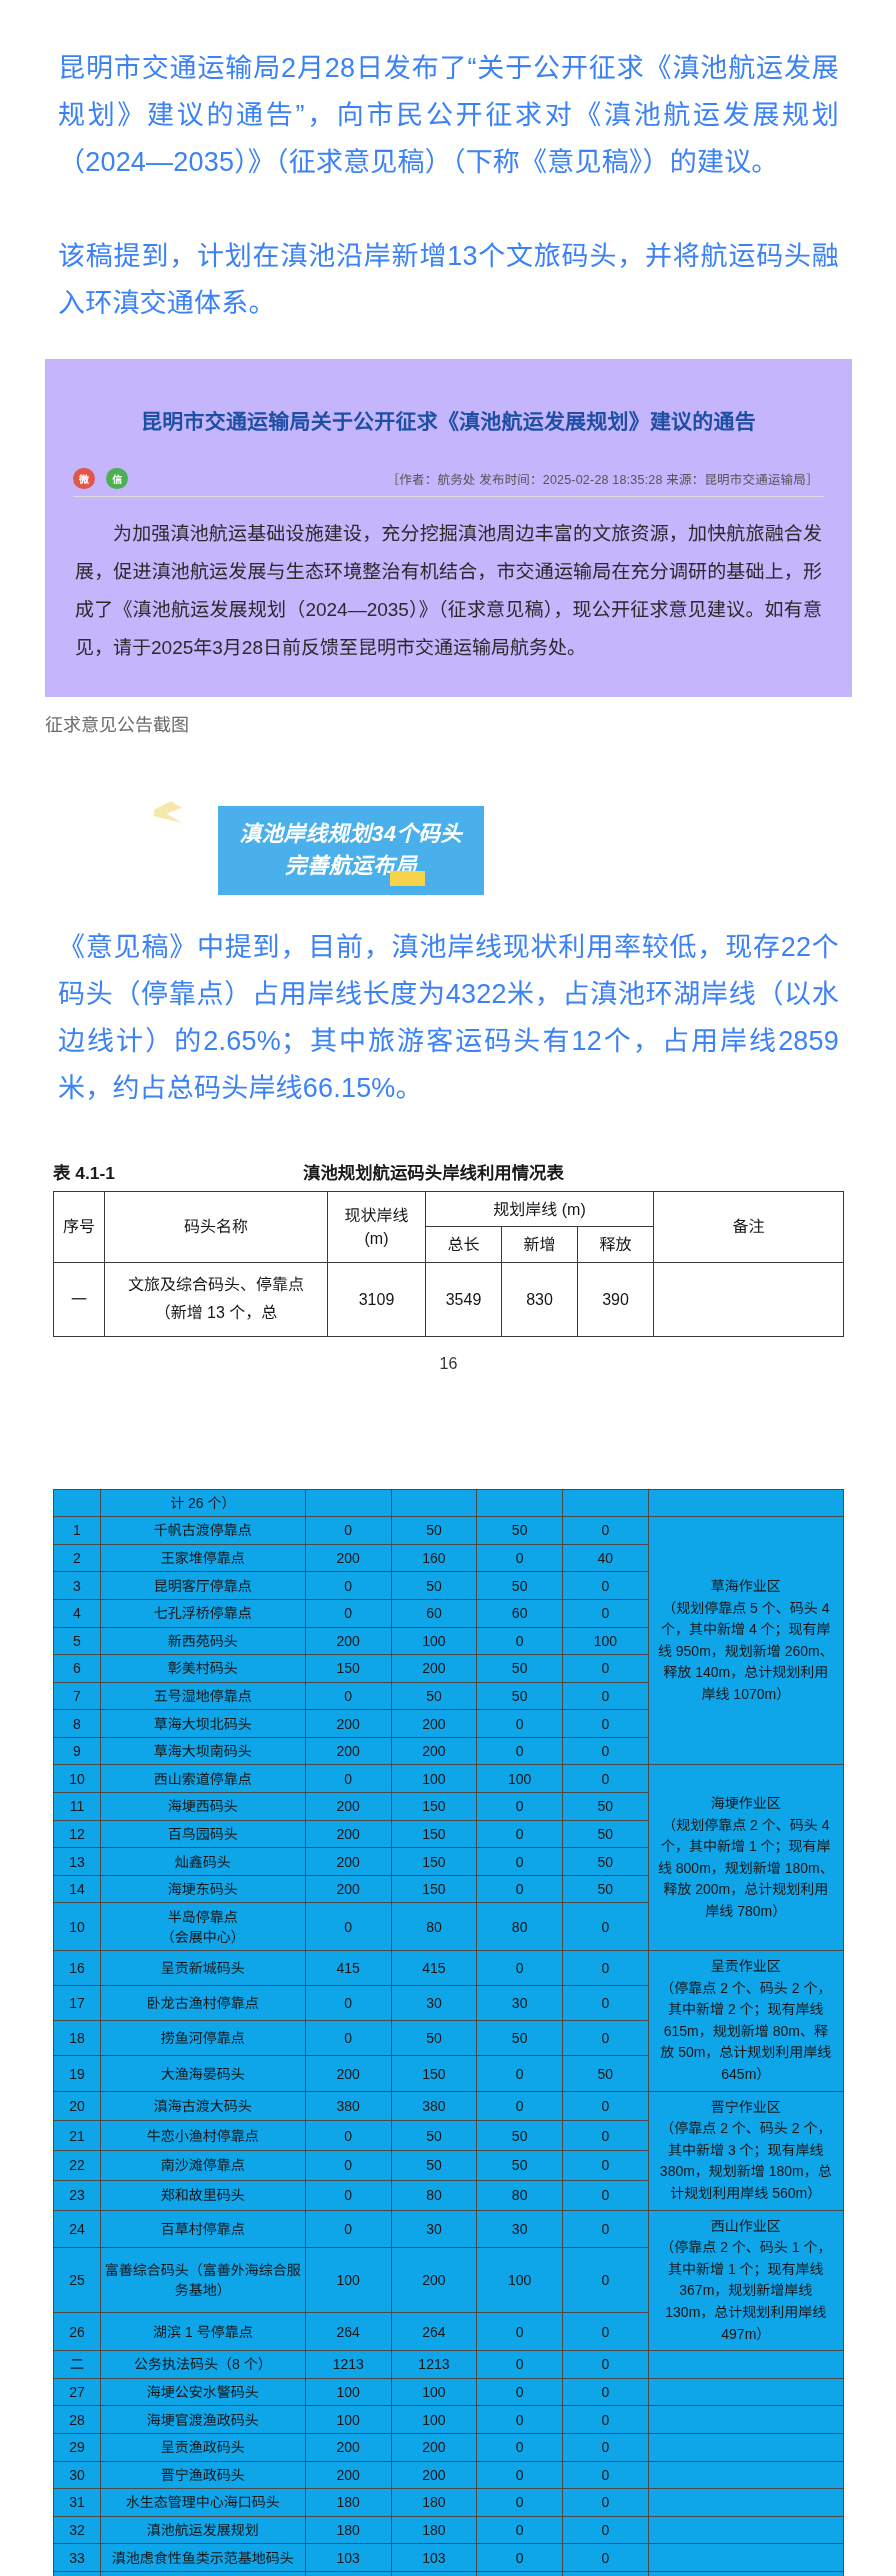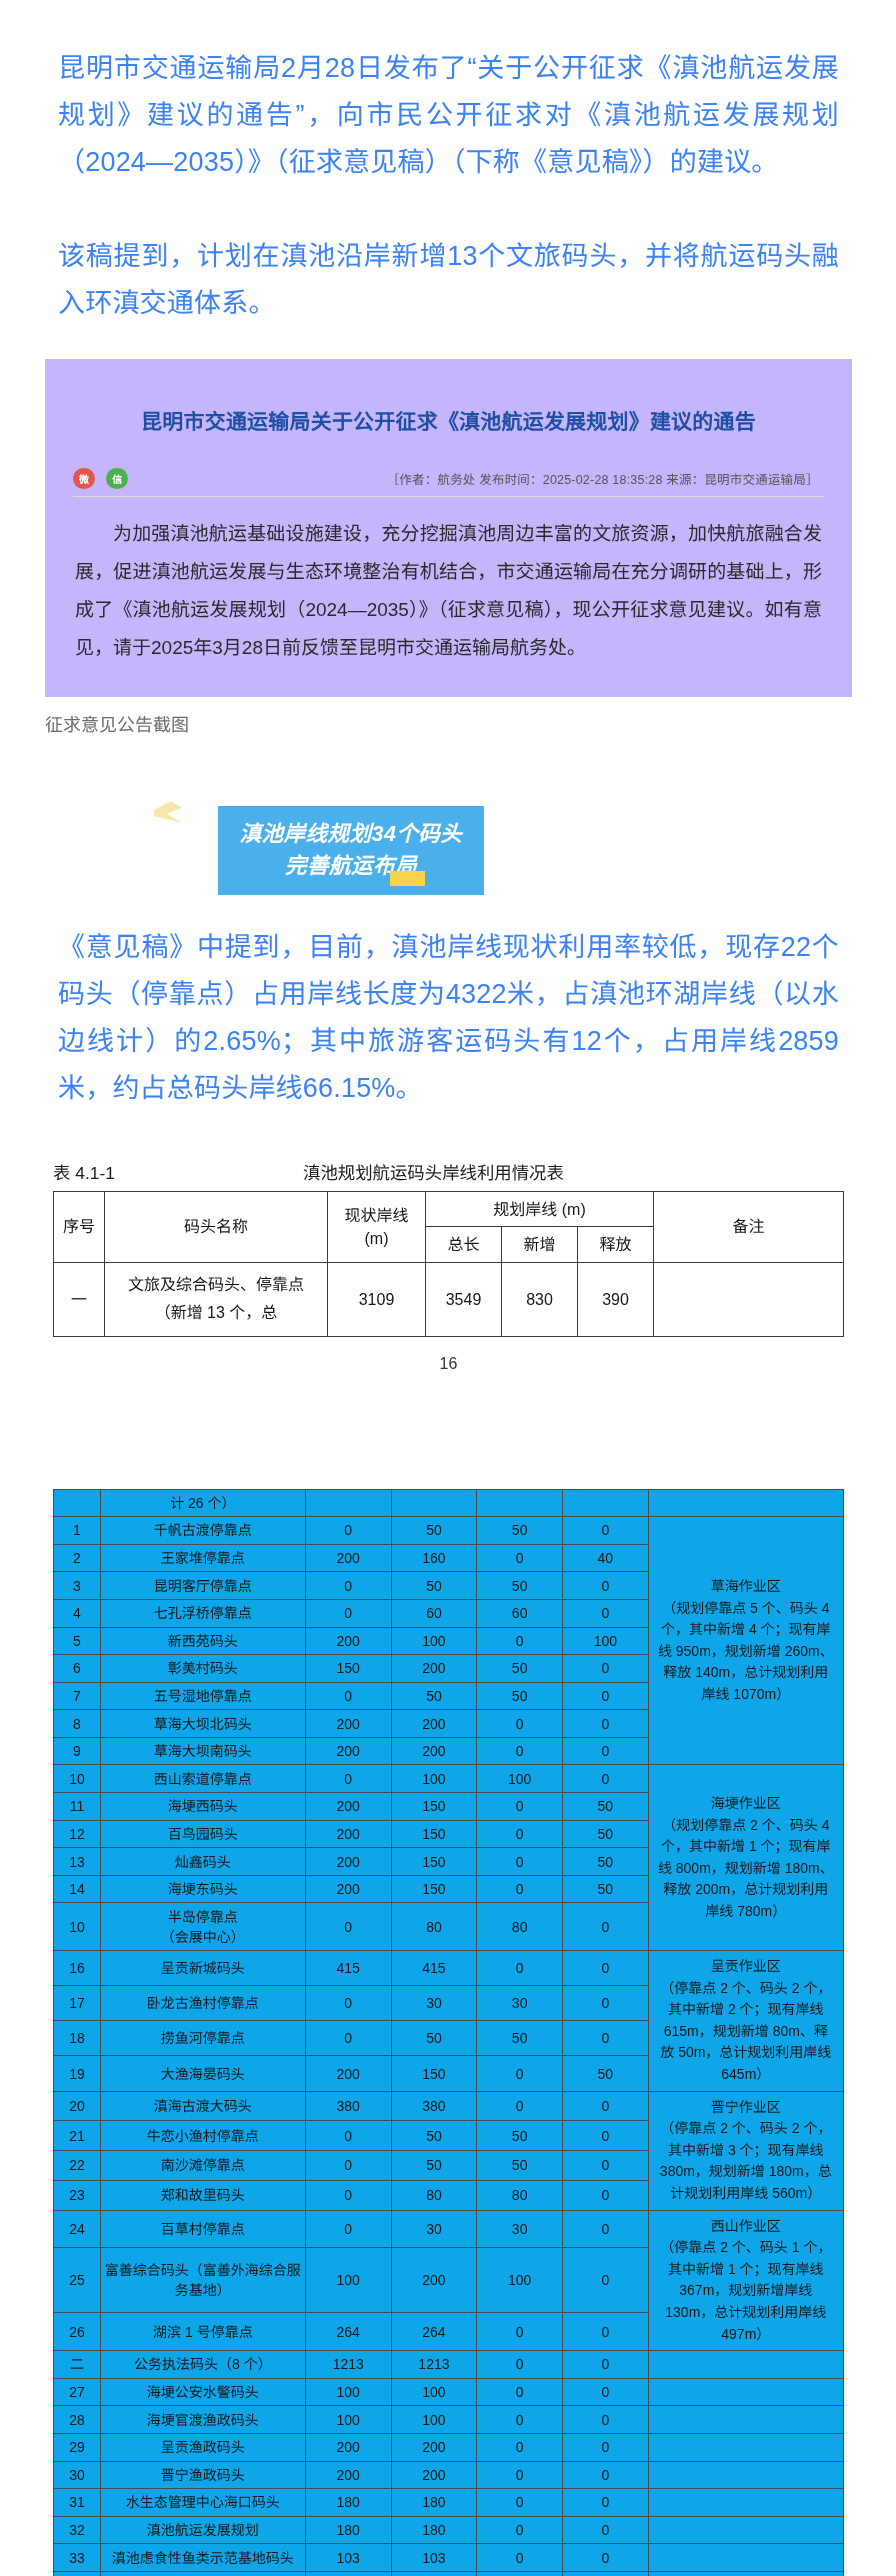--- a/index.html
+++ b/index.html
@@ -112,21 +112,21 @@
   .banner-deco-bot {
     position:absolute; left: 390px; top: 80px;
     width: 35px; height: 15px;
     background: #f8d44c;
   }
 
   
   .tbl-block { margin: 0 53px; }
   .tbl-capline {
     display:flex; align-items:flex-end; gap: 33px;
-    font-size: 17.4px; color:#1a1a1a; font-weight:400;
+    font-size: 17.4px; color:#1a1a1a; font-weight:700;
     padding-bottom: 6.6px;
   }
   .tbl-capline .tcap-no { white-space:nowrap; }
   .tbl-capline .tcap-name { flex:1; text-align:center; padding-right: 125px; }
 
   table.doc {
     width: 100%;
     border-collapse: collapse;
     font-size: 16px;
     color:#161616;

